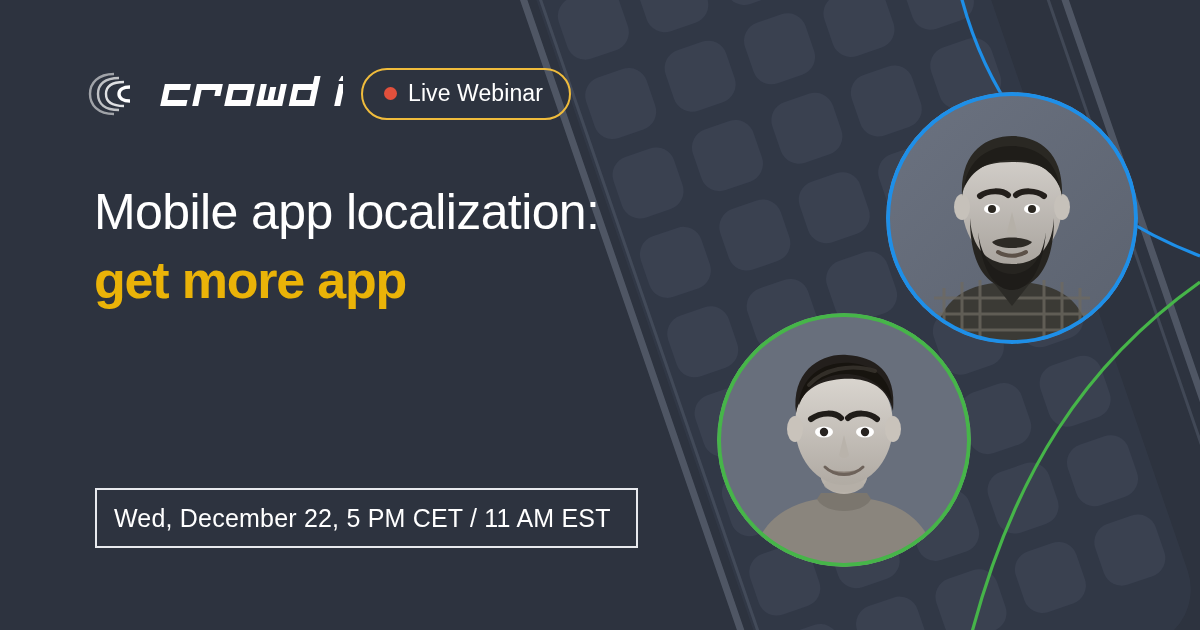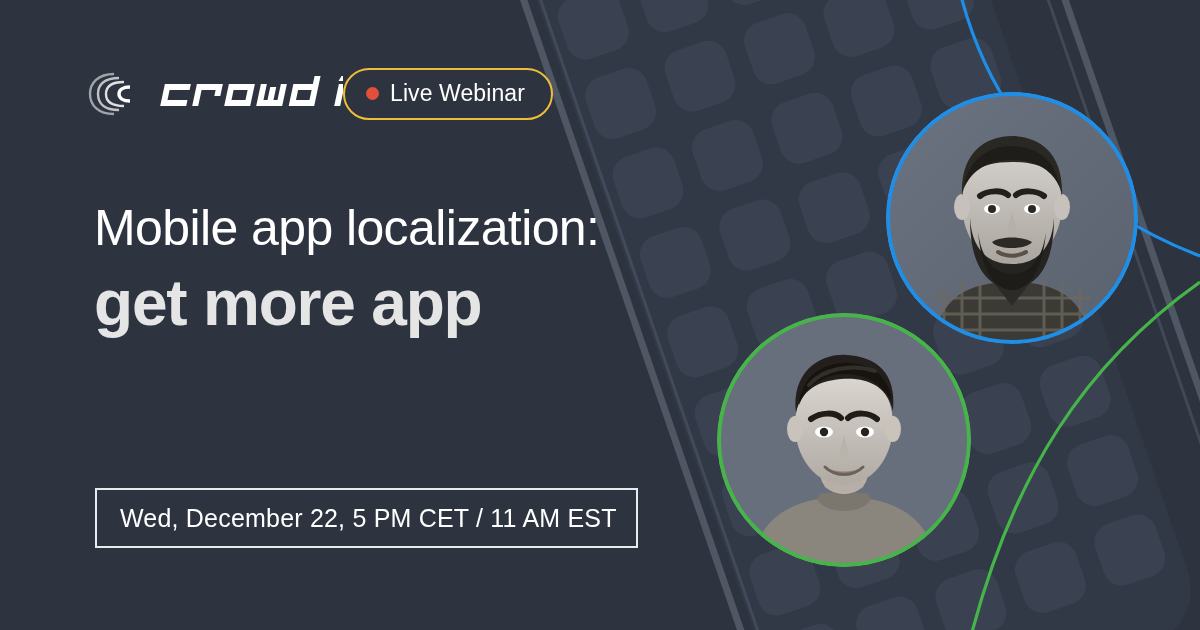--- a/index.html
+++ b/index.html
@@ -27,20 +27,21 @@
     pointer-events: none;
   }
 
   
   .header-row {
     position: absolute;
     left: 88px;
     top: 68px;
     display: flex;
     align-items: center;
+    gap: 18px;
     z-index: 6;
   }
   .logo-lockup {
     display: flex;
     align-items: center;
     gap: 9px;
   }
   .logo-mark { display: block; }
   .logo-word {
     display: block;
@@ -78,25 +79,25 @@
     top: 186px;
     z-index: 6;
   }
   .headline-sub {
     color: #ffffff;
     font-size: 50px;
     font-weight: 500;
     line-height: 1.06;
     letter-spacing: -0.6px;
     white-space: nowrap;
-    margin: 16px 0 14px 0;
+    margin: 0 0 14px 0;
   }
   .headline-main {
-    color: #e5e5e5;
-    font-size: 64px;
+    color: #eab308;
+    font-size: 52px;
     font-weight: 700;
     line-height: 1.07;
     letter-spacing: -1.2px;
     margin: 0;
   }
   .headline-main .line { display: block; white-space: nowrap; }
 
   
   .date-box {
     position: absolute;
@@ -107,21 +108,21 @@
     box-sizing: border-box;
     border: 2px solid #e8eaee;
     display: flex;
     align-items: center;
     z-index: 6;
   }
   .date-text {
     color: #ffffff;
     font-size: 25px;
     letter-spacing: 0.2px;
-    padding-left: 23px;
+    padding-left: 17px;
     white-space: nowrap;
   }
 
   
   .portrait {
     position: absolute;
     border-radius: 50%;
     box-sizing: border-box;
     overflow: hidden;
     z-index: 5;

